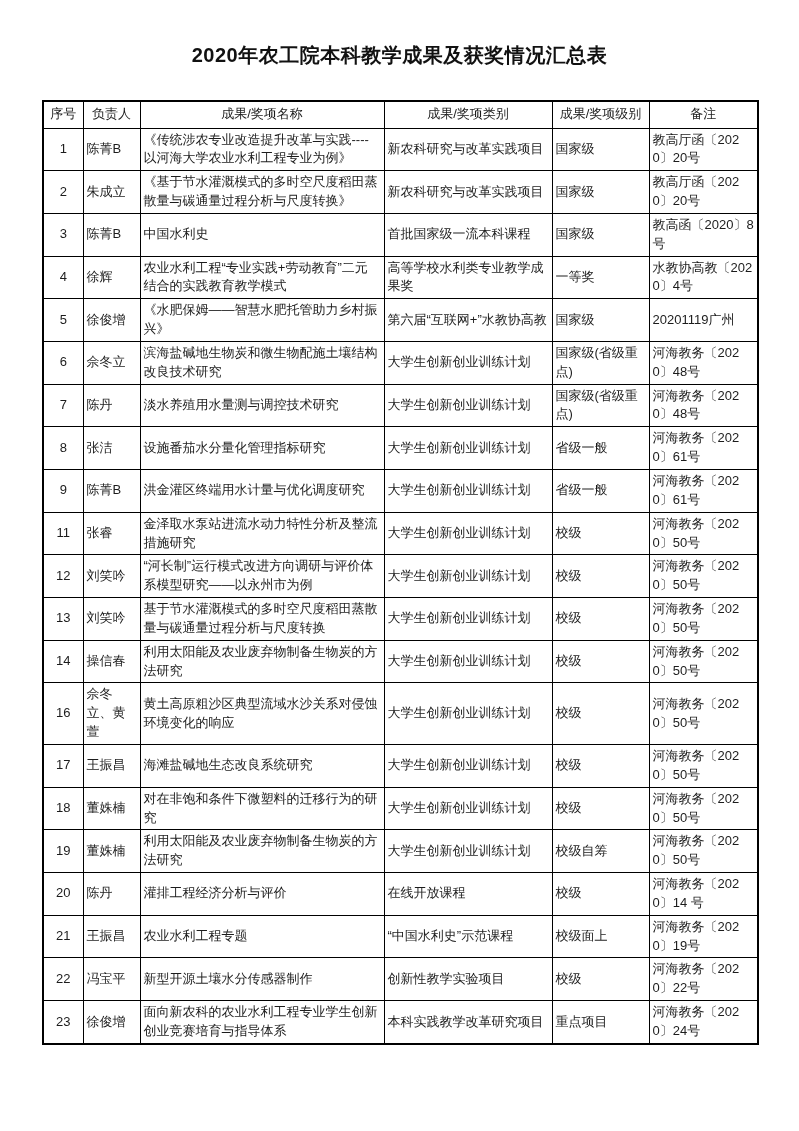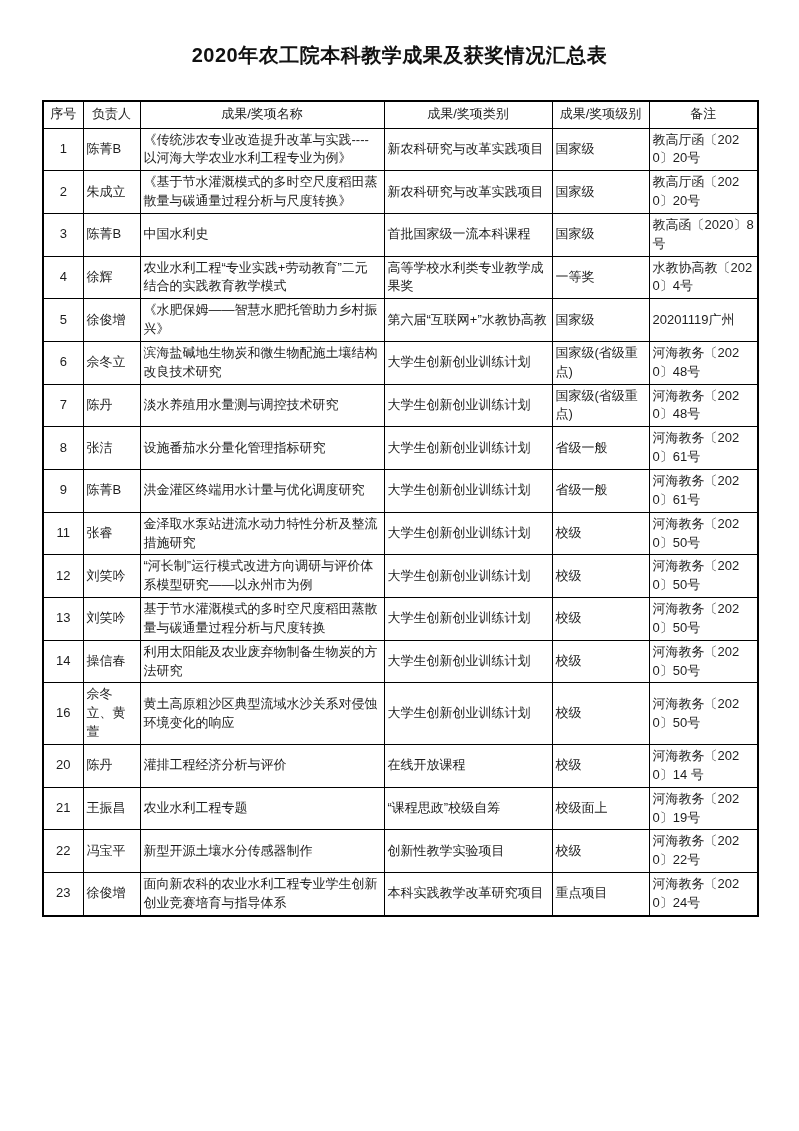--- a/index.html
+++ b/index.html
@@ -189,32 +189,56 @@
         </tr>
         <tr>
           <td class="c-no">16</td>
           <td class="c-person">佘冬立、黄萱</td>
           <td class="c-name">黄土高原粗沙区典型流域水沙关系对侵蚀环境变化的响应</td>
           <td class="c-category">大学生创新创业训练计划</td>
           <td class="c-level">校级</td>
           <td class="c-remark">河海教务〔2020〕50号</td>
         </tr>
         <tr>
+          <td class="c-no">17</td>
+          <td class="c-person">王振昌</td>
+          <td class="c-name">海滩盐碱地生态改良系统研究</td>
+          <td class="c-category">大学生创新创业训练计划</td>
+          <td class="c-level">校级</td>
+          <td class="c-remark">河海教务〔2020〕50号</td>
+        </tr>
+        <tr>
+          <td class="c-no">18</td>
+          <td class="c-person">董姝楠</td>
+          <td class="c-name">对在非饱和条件下微塑料的迁移行为的研究</td>
+          <td class="c-category">大学生创新创业训练计划</td>
+          <td class="c-level">校级</td>
+          <td class="c-remark">河海教务〔2020〕50号</td>
+        </tr>
+        <tr>
+          <td class="c-no">19</td>
+          <td class="c-person">董姝楠</td>
+          <td class="c-name">利用太阳能及农业废弃物制备生物炭的方法研究</td>
+          <td class="c-category">大学生创新创业训练计划</td>
+          <td class="c-level">校级自筹</td>
+          <td class="c-remark">河海教务〔2020〕50号</td>
+        </tr>
+        <tr>
           <td class="c-no">20</td>
           <td class="c-person">陈丹</td>
           <td class="c-name">灌排工程经济分析与评价</td>
           <td class="c-category">在线开放课程</td>
           <td class="c-level">校级</td>
           <td class="c-remark">河海教务〔2020〕14 号</td>
         </tr>
         <tr>
           <td class="c-no">21</td>
           <td class="c-person">王振昌</td>
           <td class="c-name">农业水利工程专题</td>
-          <td class="c-category">“课程思政”校级自筹</td>
+          <td class="c-category">“中国水利史”示范课程</td>
           <td class="c-level">校级面上</td>
           <td class="c-remark">河海教务〔2020〕19号</td>
         </tr>
         <tr>
           <td class="c-no">22</td>
           <td class="c-person">冯宝平</td>
           <td class="c-name">新型开源土壤水分传感器制作</td>
           <td class="c-category">创新性教学实验项目</td>
           <td class="c-level">校级</td>
           <td class="c-remark">河海教务〔2020〕22号</td>

